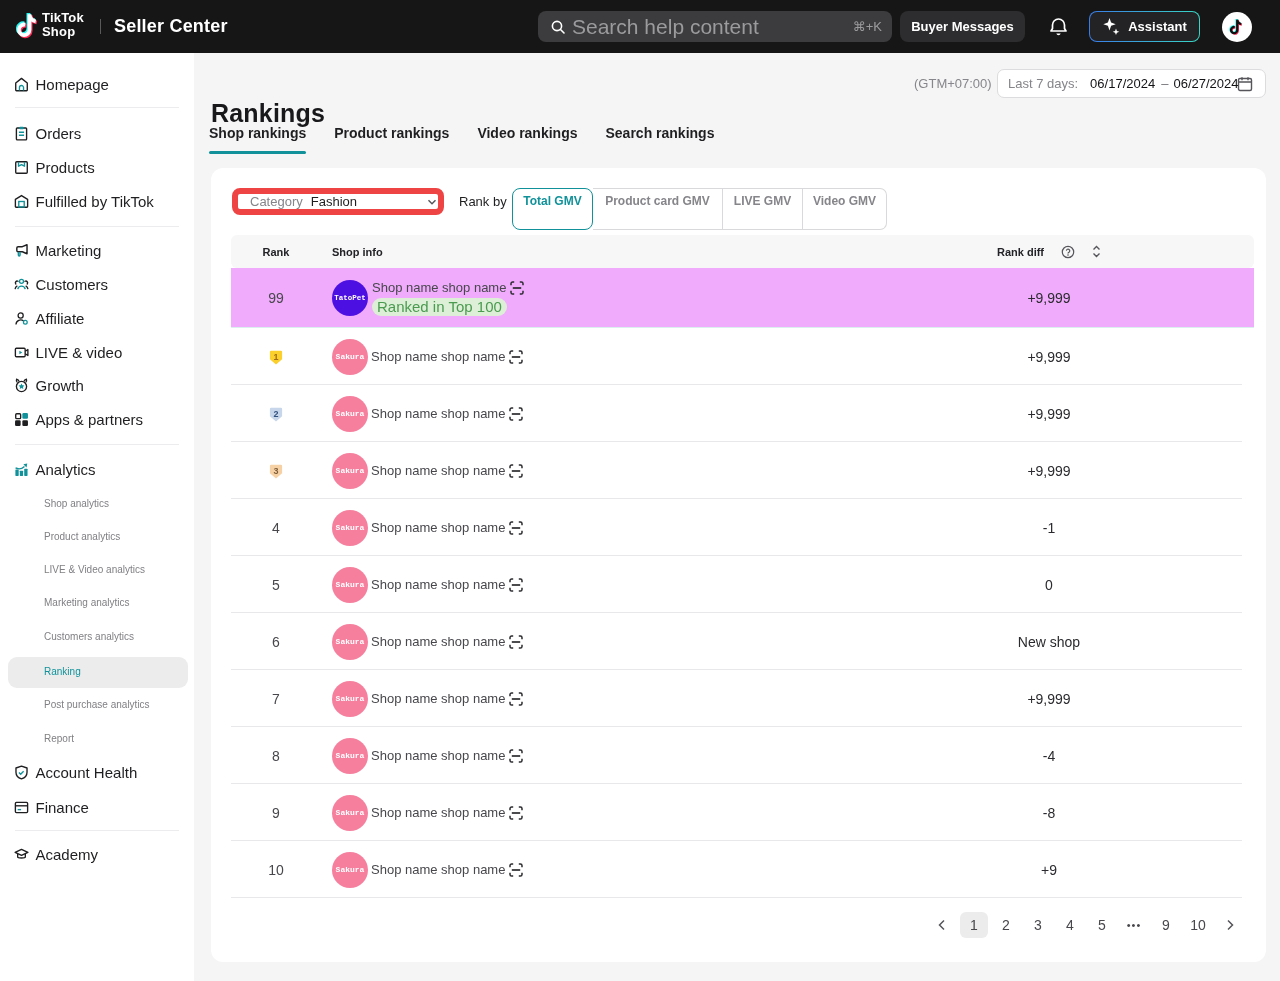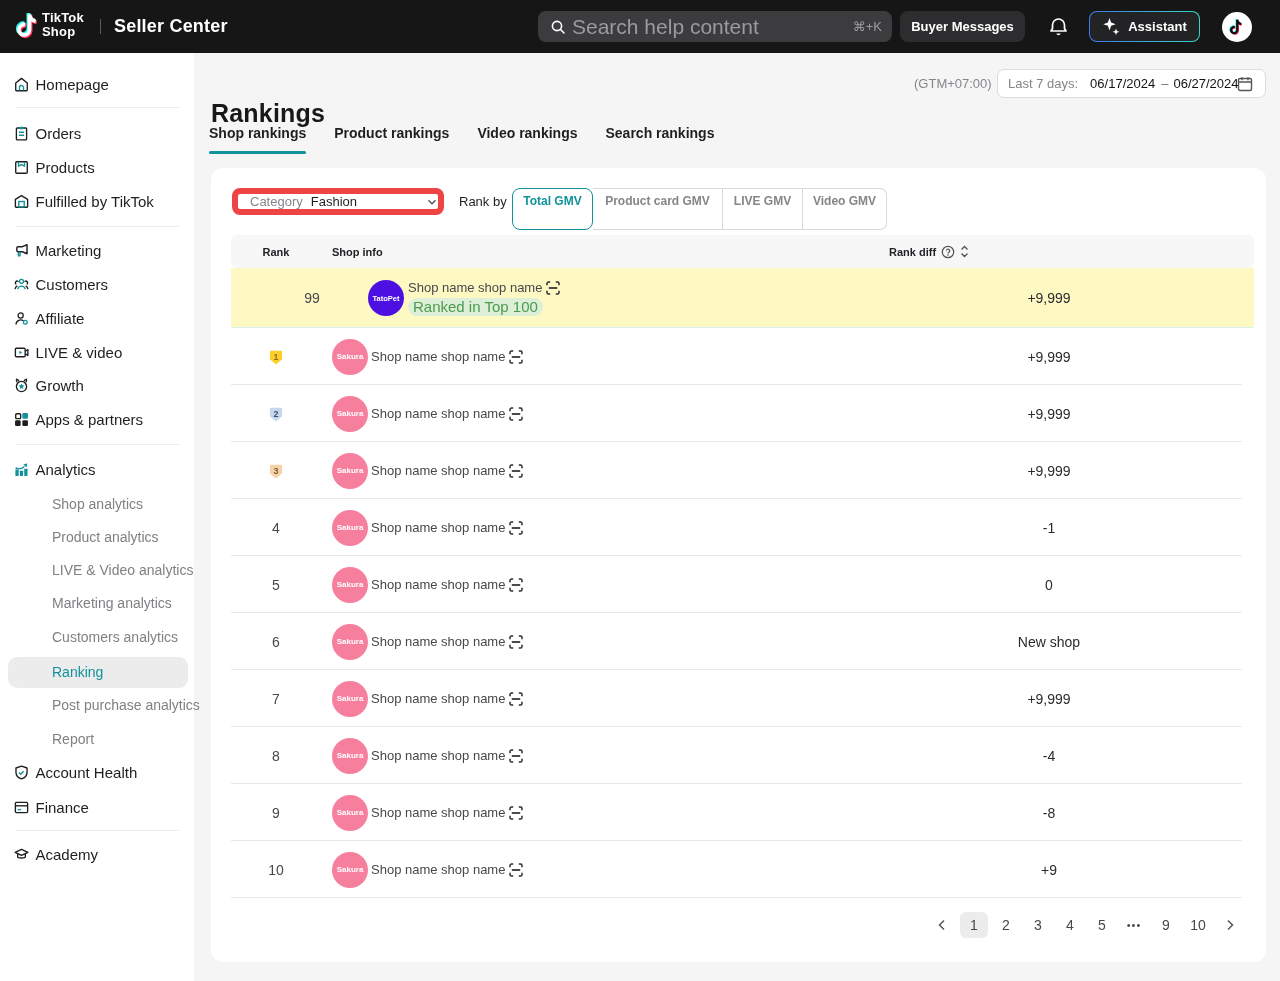--- a/index.html
+++ b/index.html
@@ -18,21 +18,21 @@
 .search .kbd { position:absolute; right:10px; color:#9b9b9e; font-size:13px; }
 .bmsg { position:absolute; left:900px; top:11px; width:125px; height:31px; background:#2d2d2f; border-radius:8px; color:#fff; font-size:13px; font-weight:700; text-align:center; line-height:31px; }
 .assist { position:absolute; left:1089px; top:11px; width:111px; height:31px; border:1px solid transparent; border-radius:8px; background:linear-gradient(#232325,#232325) padding-box, linear-gradient(90deg,#3a7ce8,#38d6c4) border-box; display:flex; align-items:center; justify-content:center; color:#fff; font-size:13px; font-weight:700; gap:7px; }
 .tkav { position:absolute; left:1222px; top:12px; width:30px; height:30px; border-radius:50%; background:#fff; display:flex; align-items:center; justify-content:center; }
 
 
 .side { position:absolute; left:0; top:53px; width:194px; height:928px; background:#fff; }
 .sitem { position:absolute; left:0; width:194px; height:36px; display:flex; align-items:center; }
 .sitem .ic { width:17px; height:17px; margin-left:13px; flex:none; }
 .sitem .tx { margin-left:5.5px; font-size:15px; color:#1f1f21; white-space:nowrap; }
-.ssub { position:absolute; left:16px; width:194px; height:30px; line-height:30px; padding-left:36px; font-size:14px; color:#808085; white-space:nowrap; }
+.ssub { position:absolute; left:8px; width:194px; height:30px; line-height:30px; padding-left:36px; font-size:10px; color:#808085; white-space:nowrap; }
 .sdiv { position:absolute; left:15px; width:164px; height:1px; background:#ececee; }
 .rankhl { position:absolute; left:8px; width:180px; height:31px; background:#ececec; border-radius:9px; }
 
 
 .main { position:absolute; left:194px; top:53px; width:1086px; height:928px; }
 .title { position:absolute; left:17px; top:14px; font-size:25px; font-weight:700; color:#18181b; letter-spacing:.2px;margin-top:32px; }
 .gtm { position:absolute; left:720px; top:23px; font-size:13px; color:#86868b; }
 .datebox { position:absolute; left:803px; top:16px; width:269px; height:29px; background:#fff; border:1px solid #dcdcde; border-radius:7px; display:flex; align-items:center; font-size:13px; }
 .datebox .lab { color:#85858a; margin-left:10px; }
 .datebox .dt { color:#131316; font-weight:400; margin-left:12px; }
@@ -53,23 +53,23 @@
 .seg.last { border-radius:0 7px 7px 0; }
 .seg.on { border:1px solid #11929a; color:#11929a; border-radius:8px; line-height:25px; }
 
 
 .tbl { position:absolute; left:20px; top:67px; width:1023px; }
 .thead { height:33px; background:#f7f7f8; display:flex; align-items:center; font-size:11px; font-weight:700; color:#232327; border-radius:6px; }
 .c-rank { width:90px; text-align:center; flex:none; } .c-rank svg { vertical-align:-4px; }
 .c-info { flex:1; padding-left:11px; display:flex; align-items:center; }
 .c-diff { width:320px; text-align:center; flex:none; margin-right:45px; }
 .row { height:57px; display:flex; align-items:center; position:relative; font-size:13px; color:#47474c; } .row::after { content:""; position:absolute; left:0; right:12px; bottom:0; height:1px; background:#e8e8ea; }
-.row.hl { height:60px; background:#fef9c3;padding-left:36px; } .row.hl::after { background:#d9f0ee; right:0; }
-
-.av { width:36px; height:36px; border-radius:50%; flex:none; display:flex; align-items:center; justify-content:center; }
+.row.hl { height:60px; background:#f0abfc; } .row.hl::after { background:#d9f0ee; right:0; }
+
+.av { width:36px; height:36px; border-radius:50%; flex:none; display:flex; align-items:center; justify-content:center;font-family:Liberation Mono, monospace; }
 .av.pink { background:#f67f9e; }
 .av.purp { background:#4c10e2; }
 .av span { color:#fff; font-size:8px; font-weight:700; }
 .sname { margin-left:3px; color:#47474c; font-size:13px; }
 .scan { margin-left:4px; }
 .diffv { font-size:14px; color:#2b2b2f; }
 .pill { display:inline-block; height:18px; line-height:18px; border-radius:9px; background:#ddefd6; color:#4a9b50; font-size:15px; padding:0 5px; margin-top:3px; }
 
 
 .pager { position:absolute; right:22px; top:744px; display:flex; align-items:center; gap:4px; font-size:14px; color:#47474c; }
@@ -283,21 +283,21 @@
       <div class="seg" style="width:80px">LIVE GMV</div>
       <div class="seg last" style="width:84px">Video GMV</div>
     </div>
 
     <div class="tbl">
       <div class="thead">
         <div class="c-rank">Rank</div>
         <div class="c-info">Shop info
           <svg width="14" height="14" viewBox="0 0 14 14" style="margin-left:6px; visibility:hidden"></svg>
         </div>
-        <div class="c-diff" style="display:flex; align-items:center; gap:5px;">
+        <div class="c-diff" style="display:flex; align-items:center; justify-content:center; gap:17px;">
           <span>Rank diff</span>
           <svg width="14" height="14" viewBox="0 0 14 14">
               <circle cx="7" cy="7" r="5.7" fill="none" stroke="#55555a" stroke-width="1.2"></circle>
               <path d="M5.4 5.6 a1.7 1.7 0 1 1 2.4 1.8 c-.5.2-.8.5-.8 1" fill="none" stroke="#55555a" stroke-width="1.2"></path>
               <circle cx="7" cy="10" r=".8" fill="#55555a"></circle>
             </svg>
           <svg width="9" height="13" viewBox="0 0 9 13">
               <path d="M1.5 4.5 L4.5 1.5 L7.5 4.5" fill="none" stroke="#55555a" stroke-width="1.4"></path>
               <path d="M1.5 8.5 L4.5 11.5 L7.5 8.5" fill="none" stroke="#55555a" stroke-width="1.4"></path>
             </svg>

